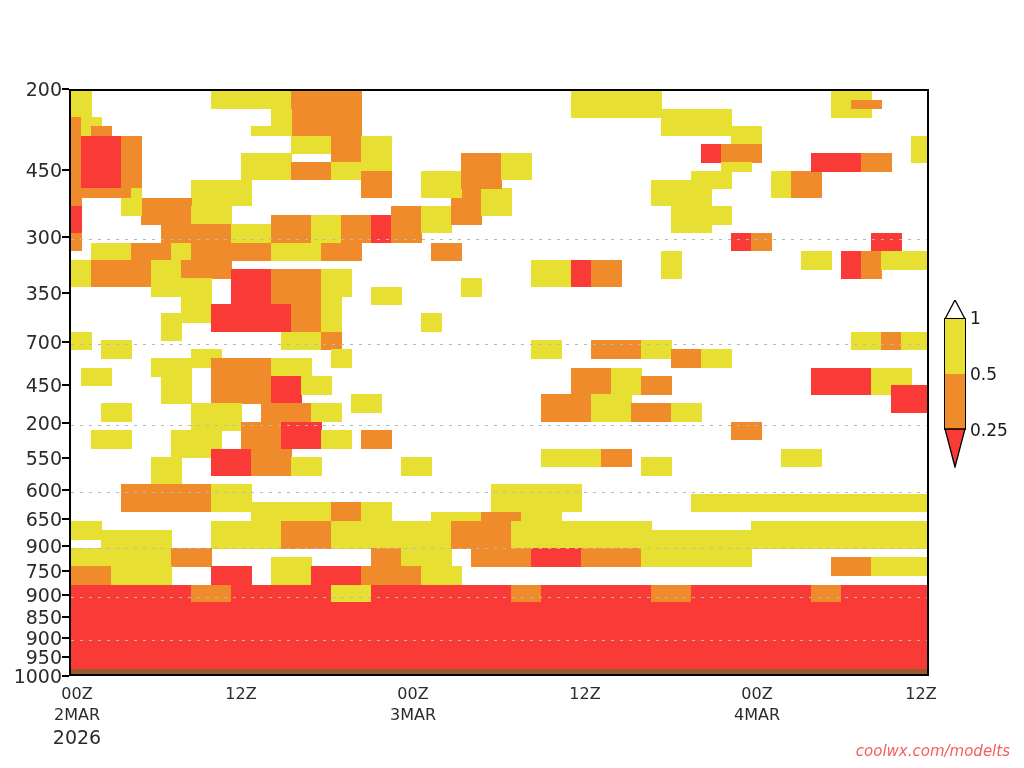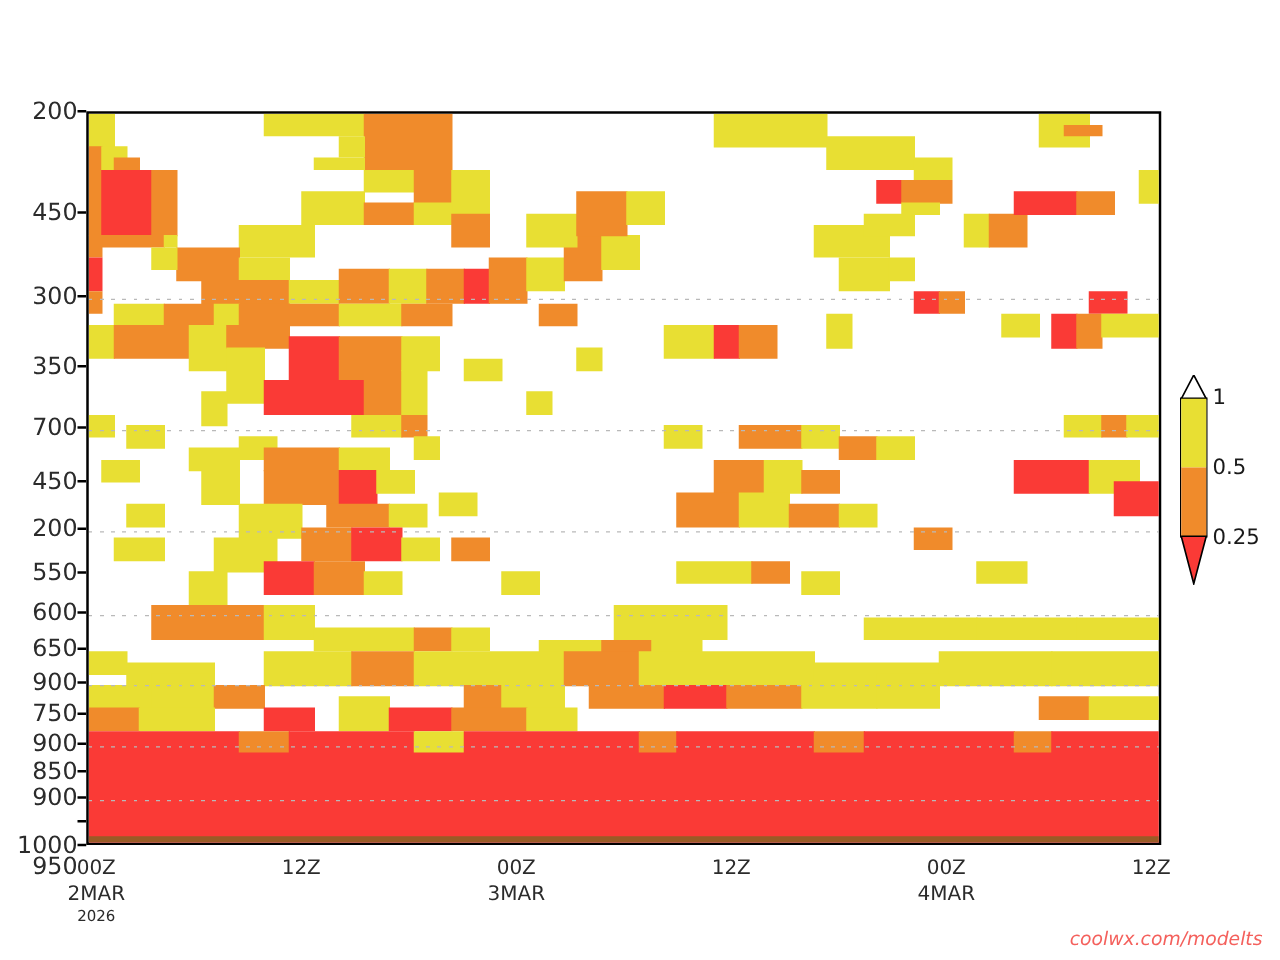--- a/index.html
+++ b/index.html
@@ -21,21 +21,21 @@
 
   .ytick{position:absolute;right:0;transform:translateY(-50%);
          font-size:19px;color:#2b2b2b;text-align:right;white-space:nowrap;}
   #yticks{position:absolute;left:0;top:0;width:62px;height:768px;}
   .ymark{position:absolute;left:62px;width:7px;height:2px;background:#000;
          transform:translateY(-50%);}
 
   .xtick{position:absolute;top:684px;transform:translateX(-50%);
          font-size:16px;color:#2b2b2b;white-space:nowrap;text-align:center;}
   .xtick .d{display:block;font-size:16px;margin-top:2px;}
-  .xtick .y{display:block;font-size:12px;margin-top:2px;}
+  .xtick .y{display:block;font-size:19px;margin-top:2px;}
 
   #xlabel{position:absolute;left:0;top:728px;width:1024px;text-align:center;
           font-size:23px;color:#111;}
   #credit{position:absolute;right:14px;top:742px;font-size:15px;color:#F4605C;font-style:italic;}
 
   
   #cbar{position:absolute;left:944px;top:318px;width:22px;height:112px;
         border:1.5px solid #000;box-sizing:border-box;}
   #cbar .seg{position:absolute;left:0;width:100%;}
   #cbTop{position:absolute;left:944px;top:300px;width:22px;height:20px;}
@@ -73,21 +73,21 @@
       <div class="ytick" style="top:545.9px;width:56px;">900</div>
       <div class="ymark" style="top:545.9px;"></div>
       <div class="ytick" style="top:571.1px;width:56px;">750</div>
       <div class="ymark" style="top:571.1px;"></div>
       <div class="ytick" style="top:594.6px;width:56px;">900</div>
       <div class="ymark" style="top:594.6px;"></div>
       <div class="ytick" style="top:616.7px;width:56px;">850</div>
       <div class="ymark" style="top:616.7px;"></div>
       <div class="ytick" style="top:637.6px;width:56px;">900</div>
       <div class="ymark" style="top:637.6px;"></div>
-      <div class="ytick" style="top:657.3px;width:56px;margin-top:36px;">950</div>
+      <div class="ytick" style="top:657.3px;width:56px;">950</div>
       <div class="ymark" style="top:657.3px;"></div>
       <div class="ytick" style="top:676.0px;width:56px;">1000</div>
       <div class="ymark" style="top:676.0px;"></div>
     </div>
 
   <div id="plotframe">
     <div id="cells">
         <i style="left:0.00px;top:0.00px;width:20.60px;height:26.98px;background:#E8DF33"></i>
         <i style="left:0.00px;top:26.38px;width:10.60px;height:18.80px;background:#F08B2B"></i>
         <i style="left:10.00px;top:26.38px;width:20.60px;height:18.80px;background:#E8DF33"></i>

